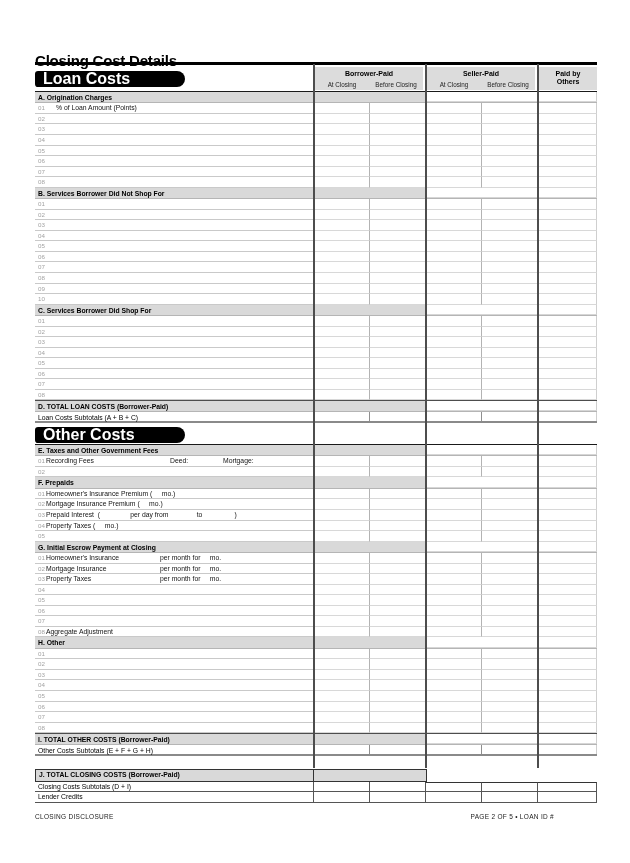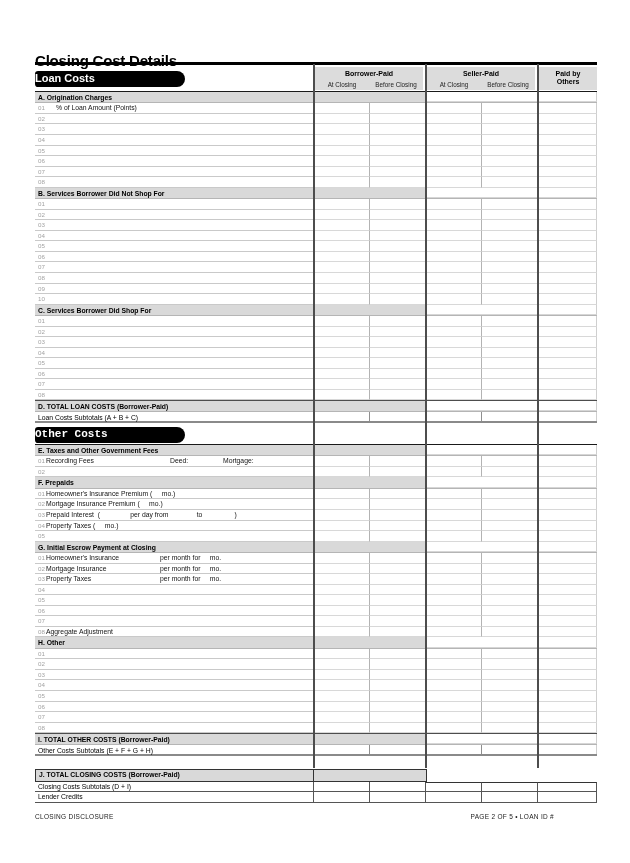--- a/index.html
+++ b/index.html
@@ -21,23 +21,23 @@
   .oth{padding-top:0;line-height:7.5px;}
   #gb-others .gname:first-child{padding-top:3px;}
 
   
   .vline{position:absolute;width:1.5px;background:#4d4d4d;top:64px;height:704px;z-index:6;}
   #vl1{left:313px;}
   #vl2{left:425px;}
   #vl3{left:537px;}
 
   
-  .pill{position:absolute;left:35px;width:150px;height:16px;background:#000;border-radius:5px 13px 13px 5px;color:#fff;font-weight:bold;font-size:11px;line-height:15.5px;padding-left:0;z-index:7;}
+  .pill{position:absolute;left:35px;width:150px;height:16px;background:#000;border-radius:5px 13px 13px 5px;color:#fff;font-weight:bold;font-size:16px;line-height:15.5px;padding-left:8px;z-index:7;}
   #loan-pill{top:71px;}
-  #other-pill{top:427px;font-family:Liberation Mono, monospace;}
+  #other-pill{top:427px;}
 
   
   .costtable{position:absolute;left:35px;width:562px;border-top:1.5px solid #1a1a1a;z-index:2;}
   #loan-table{top:91px;}
   #other-table{top:444px;}
   .row{display:flex;width:562px;}
   .hdr-row,.total-row{height:11.4px;border-bottom:1px solid #b5b5b5;}
   .total-row{border-top:1.2px solid #4d4d4d;}
   .hdr-label{width:390px;background:#d9d9d9;font-size:6.8px;font-weight:bold;line-height:11px;padding-left:3px;white-space:pre;}
   .hdr-seller{width:112px;background:#fff;border-bottom:1px solid #d6d6d6;}

